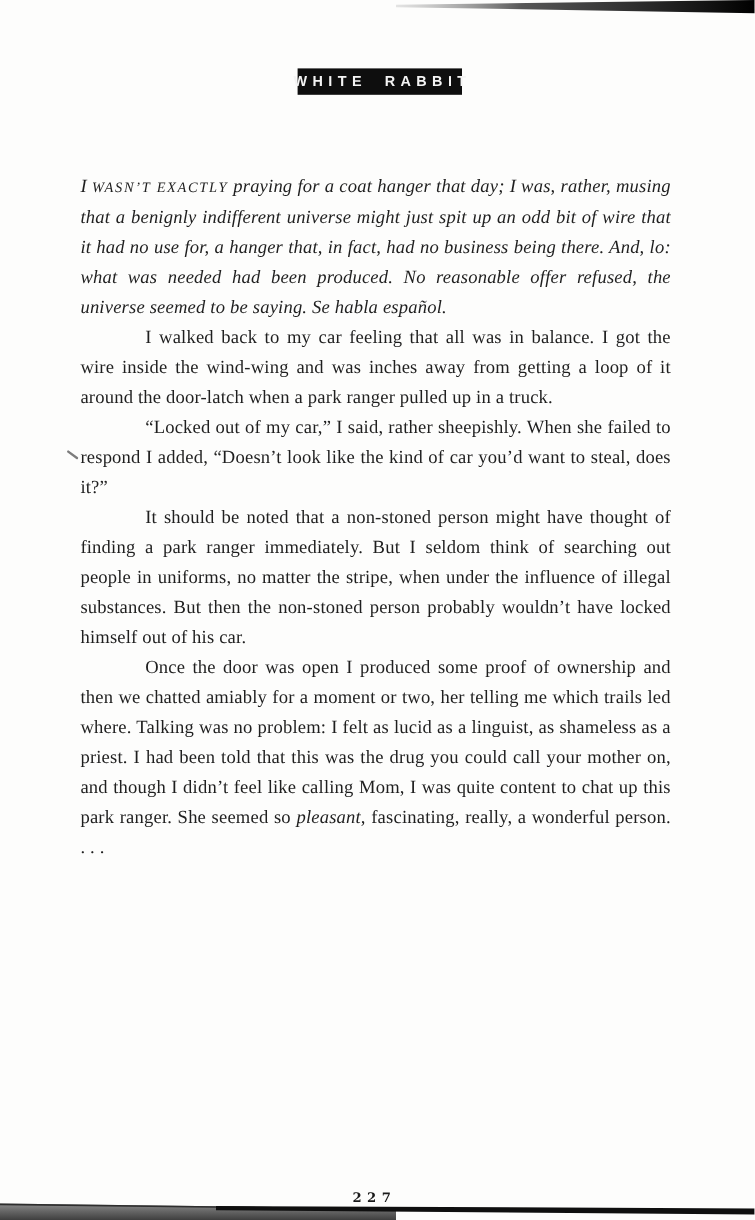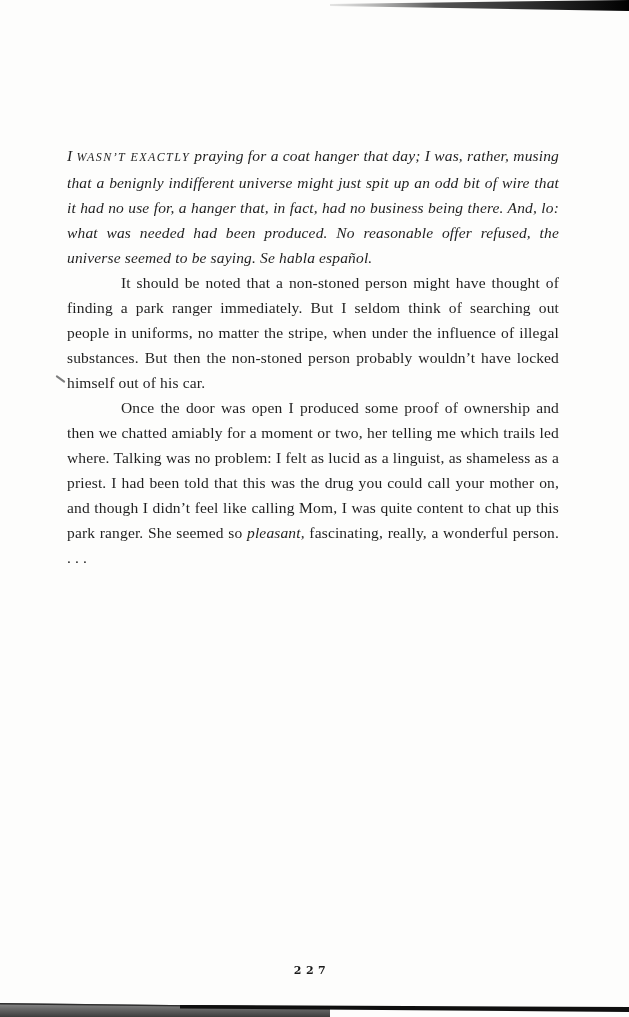--- a/index.html
+++ b/index.html
@@ -49,21 +49,21 @@
   .text-block p.section-gap { margin-top: 29px; font-style: italic; }
   .sc {
     font-size: 12px;
     letter-spacing: 1.4px;
   }
   em { font-style: italic; }
   .page-number {
     position: absolute;
     left: 0;
     right: 5px;
-    top: 964px;
+    top: 992px;
     text-align: center;
     font-family: "DejaVu Serif", serif;
     font-weight: bold;
     font-size: 11px;
     letter-spacing: 4.5px;
     color: #1a1a1a;
   }
   .tick-mark {
     position: absolute;
     left: 55px;
@@ -92,25 +92,30 @@
     <defs>
       <linearGradient id="gTop" x1="0" y1="0" x2="1" y2="0">
         <stop offset="0" stop-color="#999999" stop-opacity="0.25"></stop>
         <stop offset="0.35" stop-color="#444444" stop-opacity="0.9"></stop>
         <stop offset="1" stop-color="#000000"></stop>
       </linearGradient>
     </defs>
     <polygon points="330,4 629,0 629,11 330,6" fill="url(#gTop)"></polygon>
   </svg>
 
+  <div class="running-head">
+    <span>WHITE RABBIT</span>
+  </div>
 
   <div class="tick-mark"></div>
 
   <div class="text-block">
     <p class="section-gap"><span>I</span> <span class="sc">WASN’T EXACTLY</span> <span>praying for a coat hanger that day; I was, rather, musing that a benignly indifferent universe might just spit up an odd bit of wire that it had no use for, a hanger that, in fact, had no business being there. And, lo: what was needed had been produced. No reasonable offer refused, the universe seemed to be saying. Se habla español.</span></p>
+    <p class="indent">I walked back to my car feeling that all was in balance. I got the wire inside the wind-wing and was inches away from getting a loop of it around the door-latch when a park ranger pulled up in a truck.</p>
+    <p class="indent">“Locked out of my car,” I said, rather sheepishly. When she failed to respond I added, “Doesn’t look like the kind of car you’d want to steal, does it?”</p>
     <p class="indent">It should be noted that a non-stoned person might have thought of finding a park ranger immediately. But I seldom think of searching out people in uniforms, no matter the stripe, when under the influence of illegal substances. But then the non-stoned person probably wouldn’t have locked himself out of his car.</p>
     <p class="indent"><span>Once the door was open I produced some proof of ownership and then we chatted amiably for a moment or two, her telling me which trails led where. Talking was no problem: I felt as lucid as a linguist, as shameless as a priest. I had been told that this was the drug you could call your mother on, and though I didn’t feel like calling Mom, I was quite content to chat up this park ranger. She seemed so</span> <em>pleasant,</em> <span>fascinating, really, a wonderful person. . . .</span></p>
   </div>
 
   <div class="page-number">227</div>
 
   <svg class="scan-bottom" viewBox="0 0 629 18">
     <defs>
       <linearGradient id="gBot" x1="0" y1="0" x2="0" y2="1">
         <stop offset="0" stop-color="#8c8c8c"></stop>

